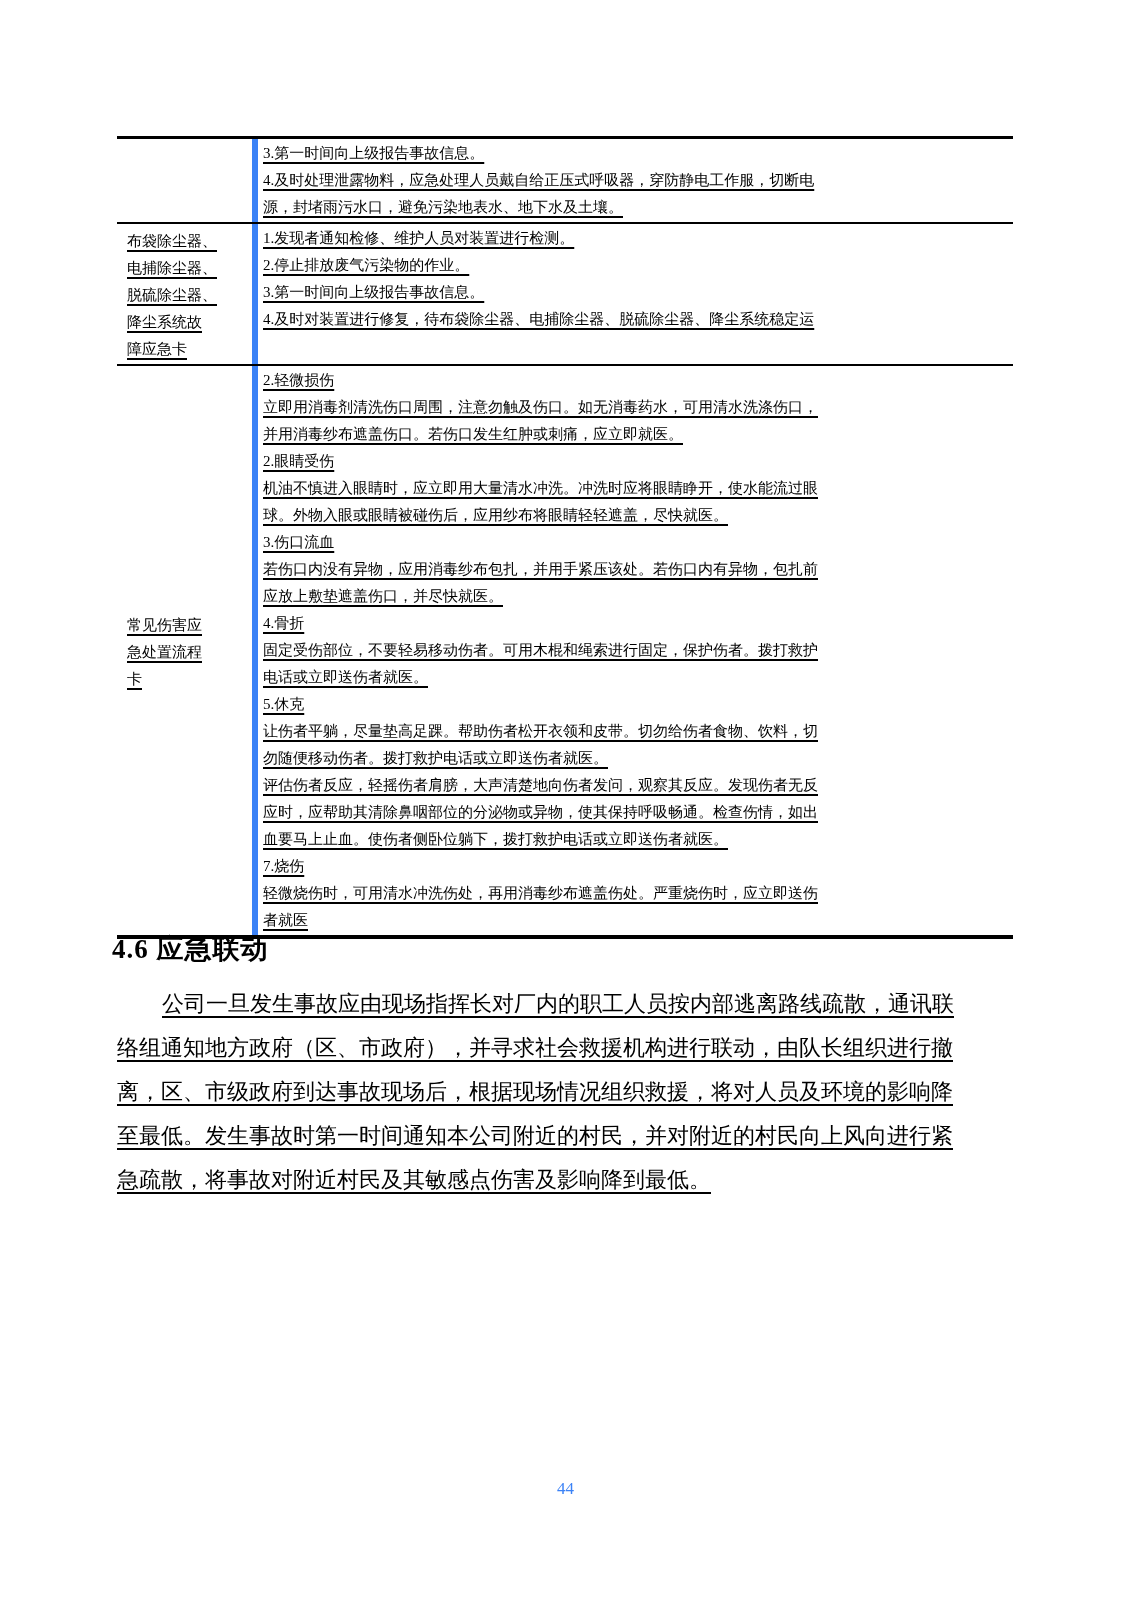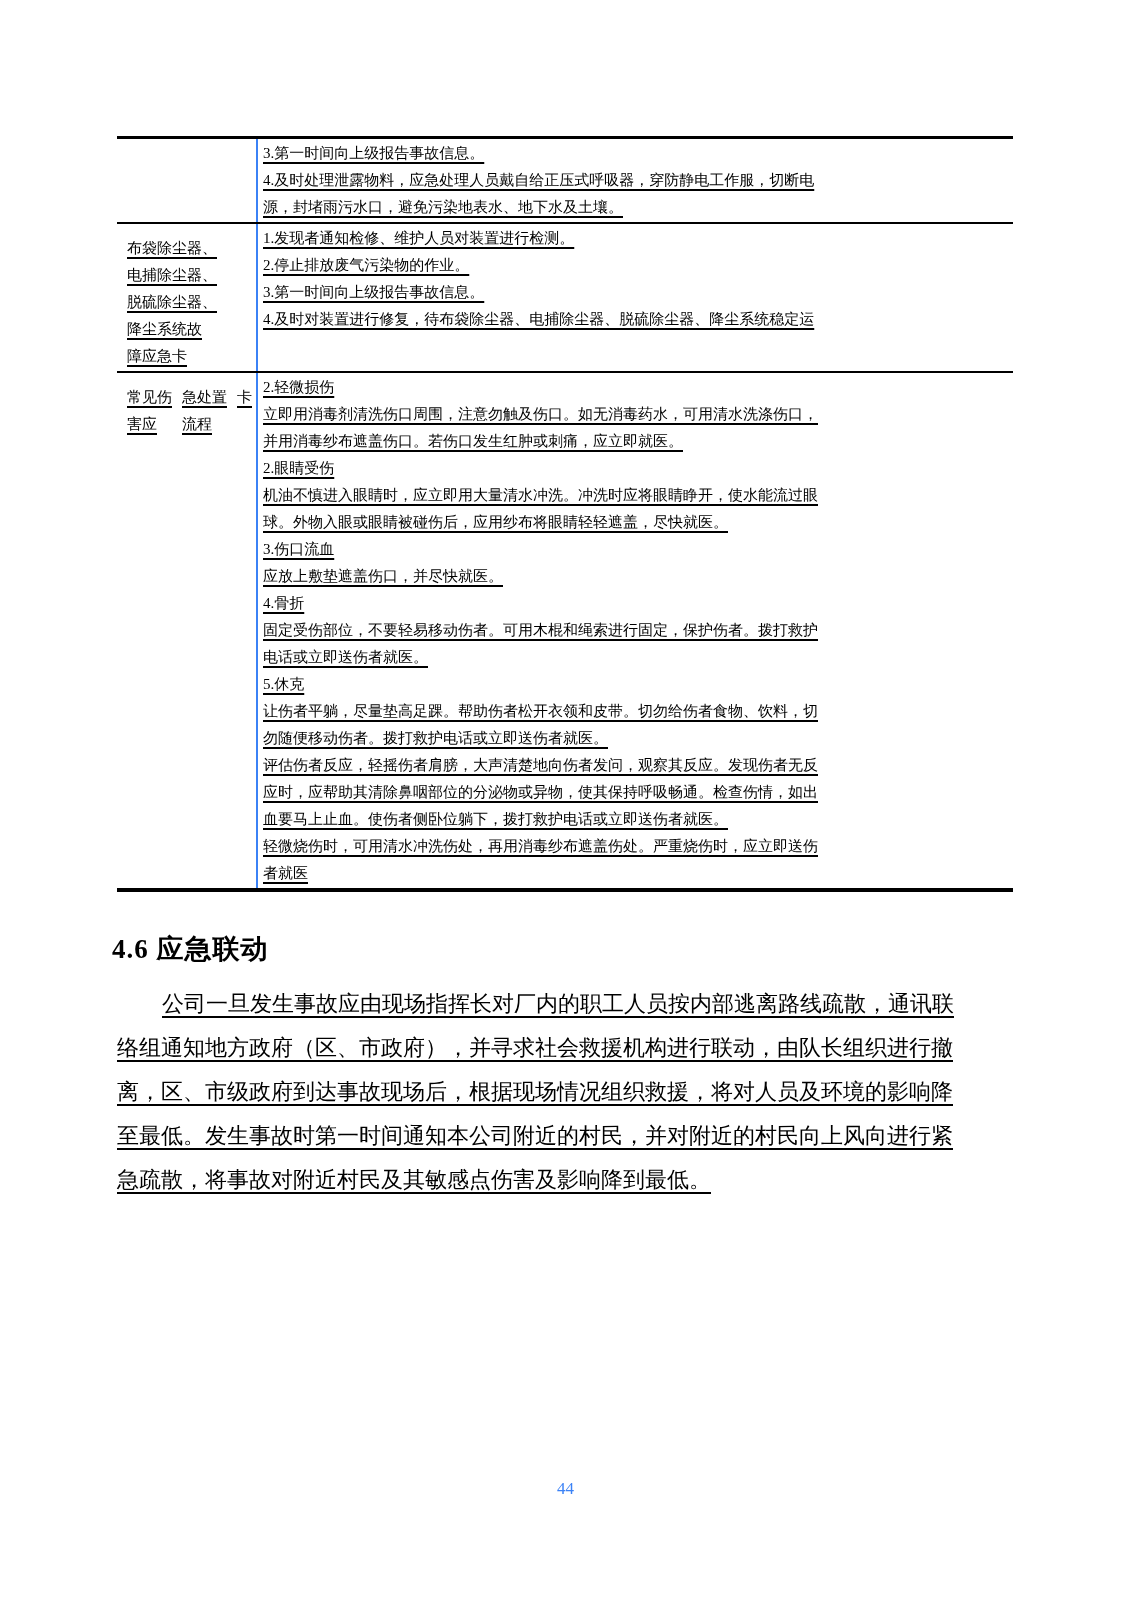--- a/index.html
+++ b/index.html
@@ -13,23 +13,23 @@
   
   .doc-table {
     position:absolute; left:117px; top:136px; width:896px;
     border-top:3px solid #000; border-bottom:4px solid #000;
     box-sizing:border-box;
   }
   .trow { display:flex; border-bottom:2px solid #000; }
   .trow:last-child { border-bottom:none; }
   .cell-l {
     flex:0 0 141px; width:141px; box-sizing:border-box;
-    border-right:2px solid #3b82f6; padding:11px 4px 1px 10px;
+    border-right:6px solid #3b82f6; padding:4px 4px 1px 10px;
   }
-  .cell-l.vcenter { display:flex; flex-direction:row; justify-content:center; }
+  .cell-l.vcenter { display:flex; flex-direction:column; justify-content:center; }
   .cell-r { flex:1; box-sizing:border-box; padding:1px 4px 1px 5px; }
 
   .tline {
     font-size:15px; line-height:27px;
     text-decoration:underline;
     text-decoration-thickness:1.5px;
     text-underline-offset:4px;
   }
 
   
@@ -89,30 +89,32 @@
           <div class="tline">卡</div>
         </div>
       <div class="cell-r">
           <div class="tline">2.轻微损伤</div>
           <div class="tline">立即用消毒剂清洗伤口周围，注意勿触及伤口。如无消毒药水，可用清水洗涤伤口，</div>
           <div class="tline">并用消毒纱布遮盖伤口。若伤口发生红肿或刺痛，应立即就医。</div>
           <div class="tline">2.眼睛受伤</div>
           <div class="tline">机油不慎进入眼睛时，应立即用大量清水冲洗。冲洗时应将眼睛睁开，使水能流过眼</div>
           <div class="tline">球。外物入眼或眼睛被碰伤后，应用纱布将眼睛轻轻遮盖，尽快就医。</div>
           <div class="tline">3.伤口流血</div>
+          <div class="tline">若伤口内没有异物，应用消毒纱布包扎，并用手紧压该处。若伤口内有异物，包扎前</div>
           <div class="tline">应放上敷垫遮盖伤口，并尽快就医。</div>
           <div class="tline">4.骨折</div>
           <div class="tline">固定受伤部位，不要轻易移动伤者。可用木棍和绳索进行固定，保护伤者。拨打救护</div>
           <div class="tline">电话或立即送伤者就医。</div>
           <div class="tline">5.休克</div>
           <div class="tline">让伤者平躺，尽量垫高足踝。帮助伤者松开衣领和皮带。切勿给伤者食物、饮料，切</div>
           <div class="tline">勿随便移动伤者。拨打救护电话或立即送伤者就医。</div>
           <div class="tline">评估伤者反应，轻摇伤者肩膀，大声清楚地向伤者发问，观察其反应。发现伤者无反</div>
           <div class="tline">应时，应帮助其清除鼻咽部位的分泌物或异物，使其保持呼吸畅通。检查伤情，如出</div>
           <div class="tline">血要马上止血。使伤者侧卧位躺下，拨打救护电话或立即送伤者就医。</div>
+          <div class="tline">7.烧伤</div>
           <div class="tline">轻微烧伤时，可用清水冲洗伤处，再用消毒纱布遮盖伤处。严重烧伤时，应立即送伤</div>
           <div class="tline">者就医</div>
         </div>
     </div>
 
   </div>
 
   <div class="heading">4.6 应急联动</div>
 
   <div class="para">

